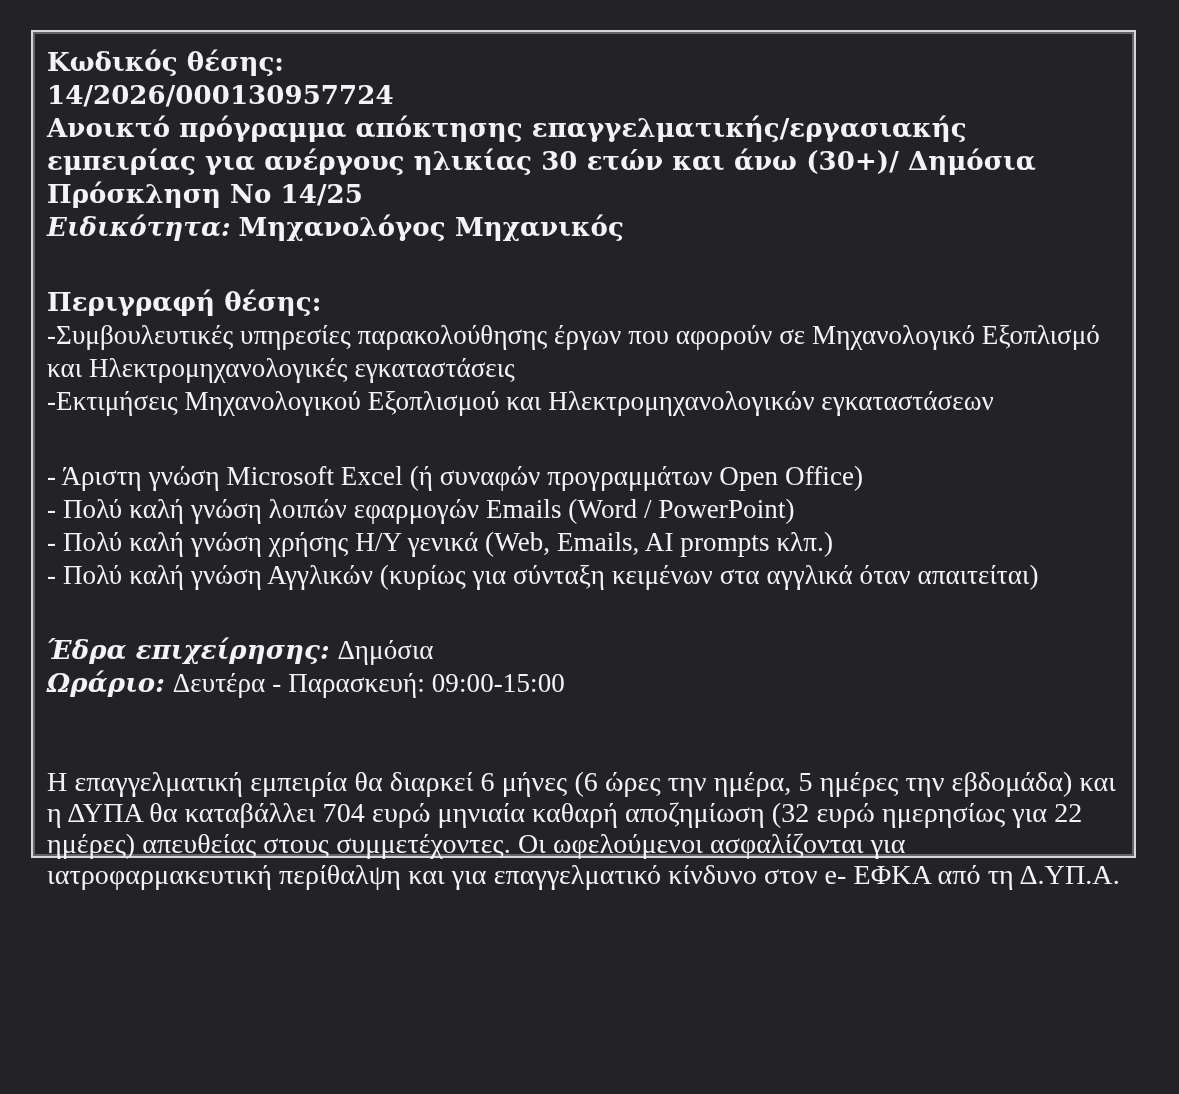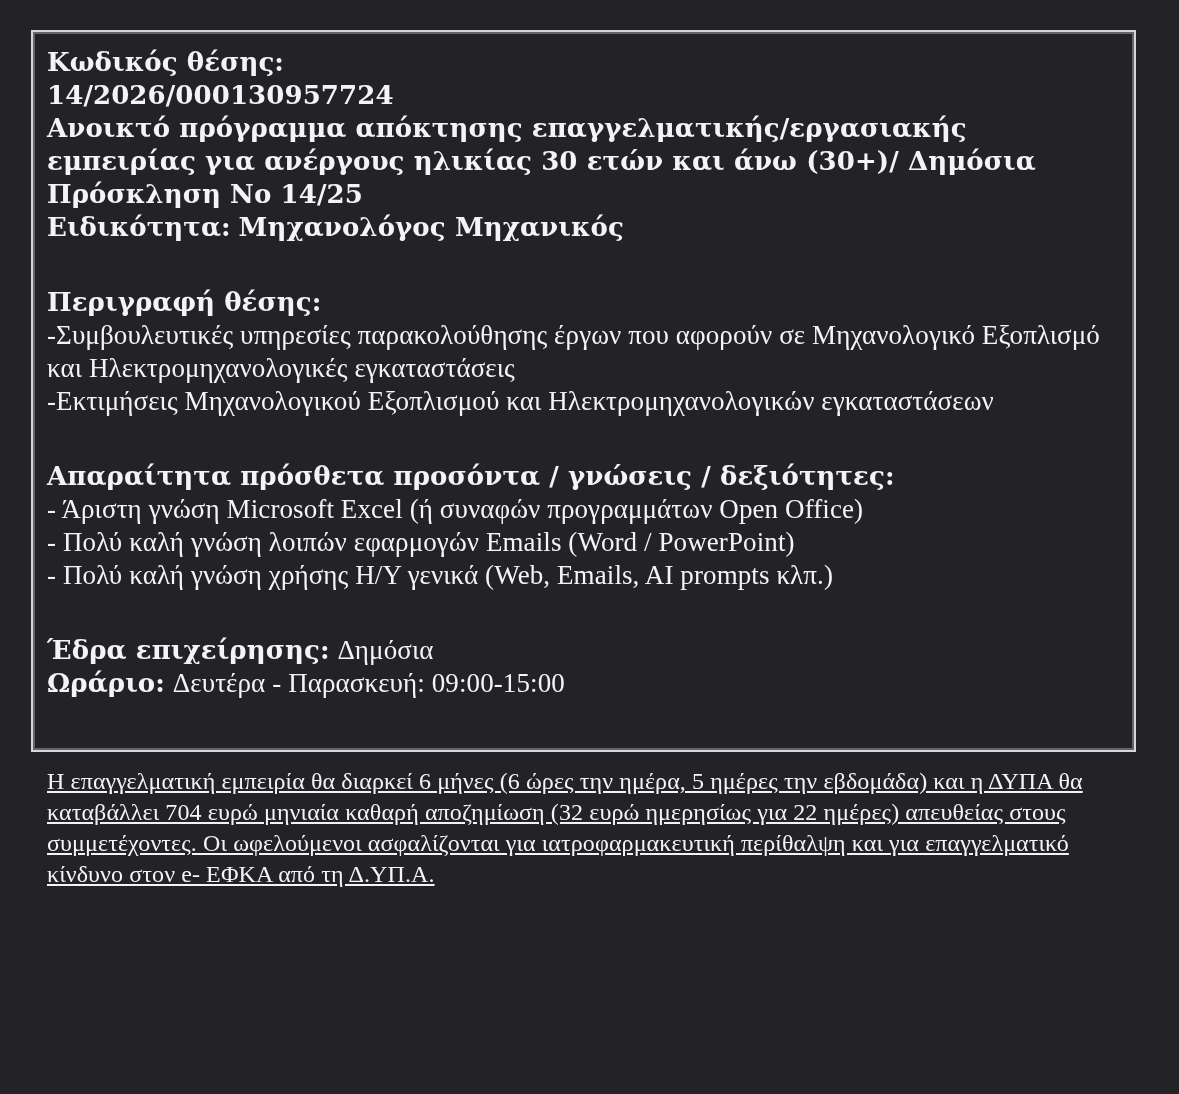--- a/index.html
+++ b/index.html
@@ -13,21 +13,21 @@
     color: #f4f4f4;
     font-family: "Liberation Serif", serif;
     position: relative;
     overflow: hidden;
   }
   .frame {
     position: absolute;
     left: 31px;
     top: 30px;
     width: 1105px;
-    height: 722px;
+    height: 828px;
     box-sizing: border-box;
     border: 2px solid #d7d7da;
   }
   .frame-inner {
     position: absolute;
     inset: 0;
     box-sizing: border-box;
     border: 2px solid #64646a;
     padding: 12px 12px 14px 12px;
     background: #232327;
@@ -37,35 +37,35 @@
     line-height: 33px;
     letter-spacing: 0.1px;
   }
   .b {
     font-family: "DejaVu Serif", serif;
     font-weight: 700;
     font-size: 26px;
   }
   .lbl {
     margin-right: 0.30em;
+    font-style: italic;
   }
   .sec {
     margin-top: 42px;
   }
   .underlined {
     text-underline-offset: 4px;
     text-decoration-thickness: 1.5px;
     text-decoration-color: #cfcfd2;
   }
   .footnote {
     margin-top: 66px;
-    font-size: 24px;
+    font-size: 28px;
     line-height: 31px;
     letter-spacing: 0.1px;
-    text-decoration: underline;
   }
 </style>
 </head>
 <body>
 
 <div class="frame">
   <div class="frame-inner">
 
     <div>
       <div class="line b">Κωδικός θέσης:</div>
@@ -76,24 +76,24 @@
       </div>
     </div>
 
     <div class="sec">
       <div class="line b">Περιγραφή θέσης:</div>
       <div class="para">-Συμβουλευτικές υπηρεσίες παρακολούθησης έργων που αφορούν σε Μηχανολογικό Εξοπλισμό και Ηλεκτρομηχανολογικές εγκαταστάσεις</div>
       <div class="para">-Εκτιμήσεις Μηχανολογικού Εξοπλισμού και Ηλεκτρομηχανολογικών εγκαταστάσεων</div>
     </div>
 
     <div class="sec">
-      <div class="line b">Απαραίτητα πρόσθετα προσόντα / γνώσεις / δεξιότητες:</div>
       <div class="para">- Άριστη γνώση Microsoft Excel (ή συναφών προγραμμάτων Open Office)</div>
       <div class="para">- Πολύ καλή γνώση λοιπών εφαρμογών Emails (Word / PowerPoint)</div>
       <div class="para">- Πολύ καλή γνώση χρήσης Η/Υ γενικά (Web, Emails, AI prompts κλπ.)</div>
+      <div class="para">- Πολύ καλή γνώση Αγγλικών (κυρίως για σύνταξη κειμένων στα αγγλικά όταν απαιτείται)</div>
     </div>
 
 
     <div class="sec">
       <div class="line">
         <span class="b lbl">Έδρα επιχείρησης:</span><span>Δημόσια</span>
       </div>
       <div class="line">
         <span class="b lbl">Ωράριο:</span><span class="underlined">Δευτέρα - Παρασκευή: 09:00-15:00</span>
       </div>

